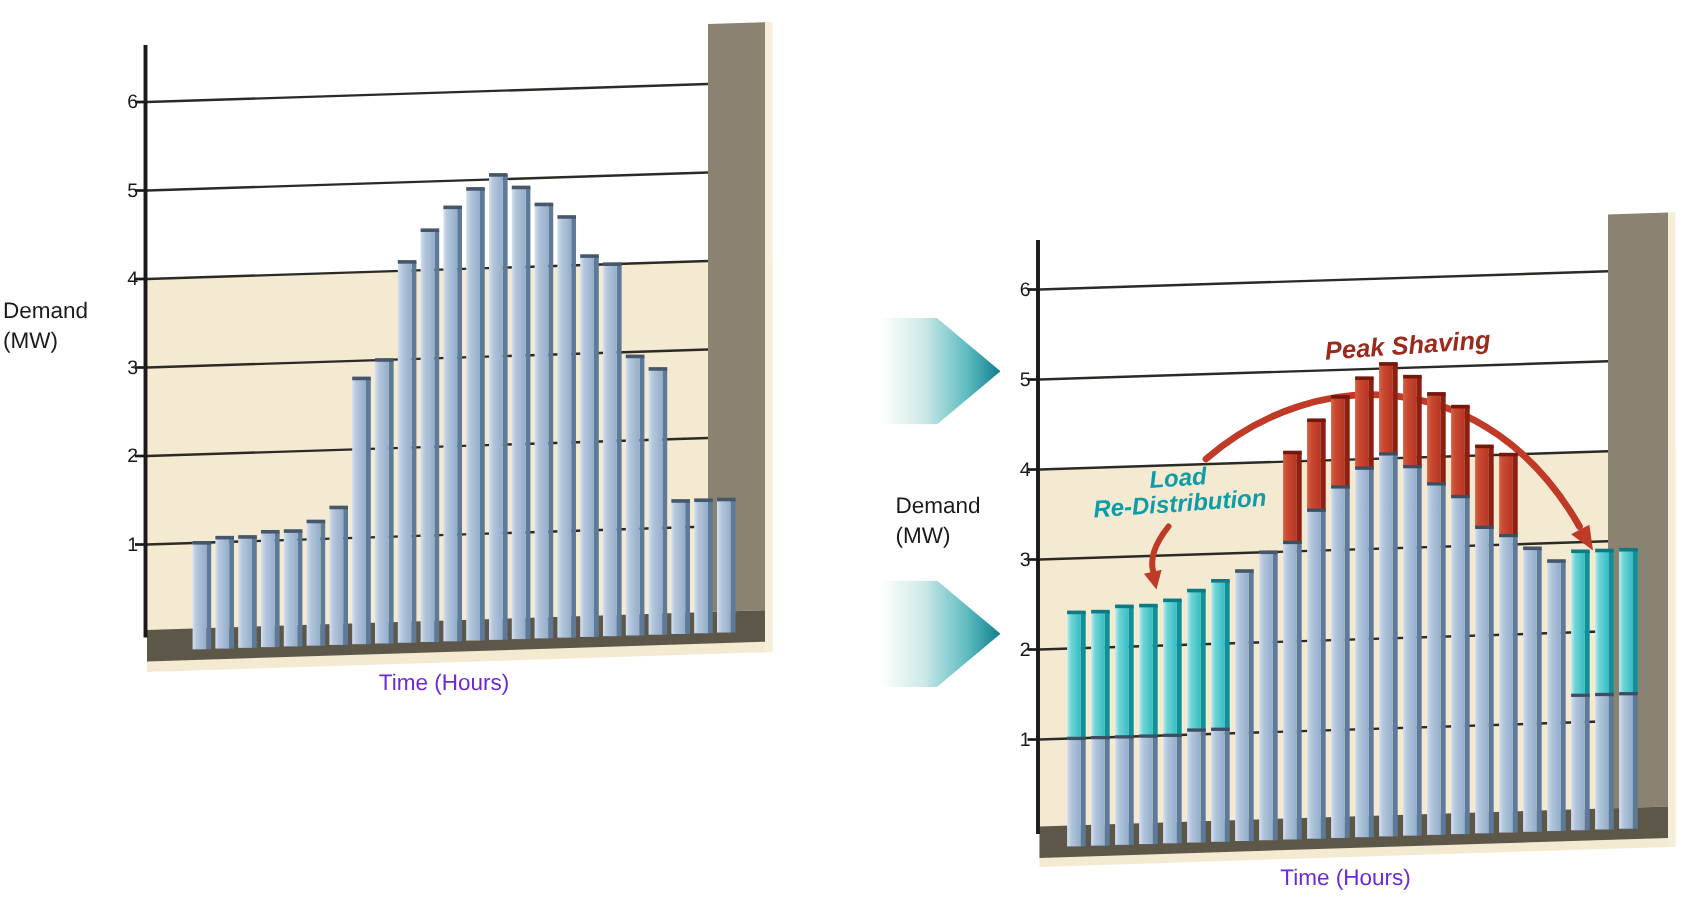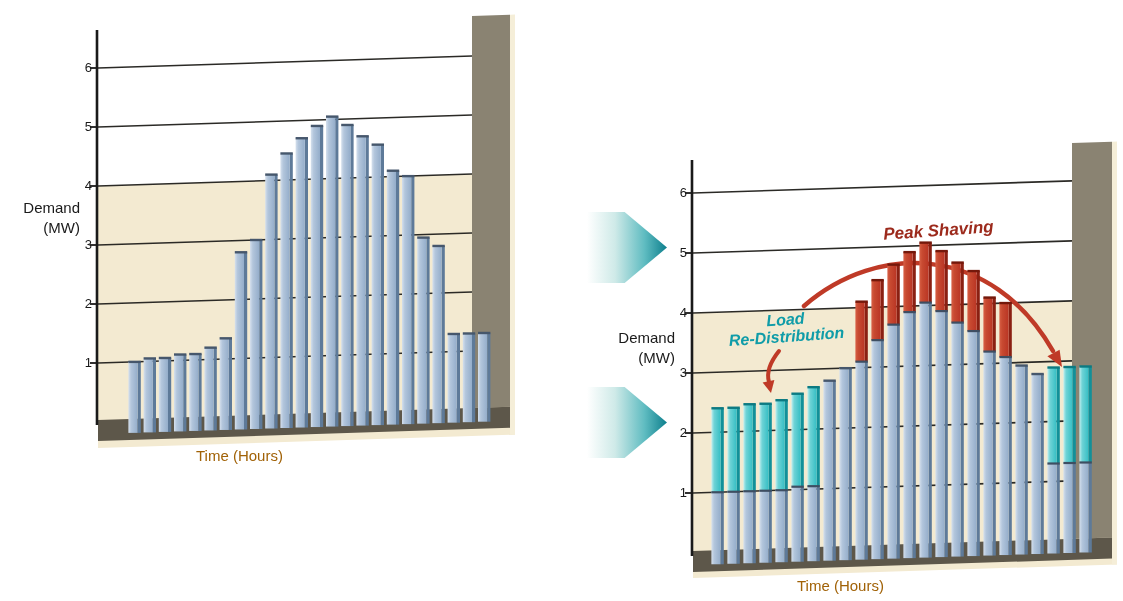--- a/index.html
+++ b/index.html
@@ -1,22 +1,22 @@
 <!DOCTYPE html>
 <html><head>
 <meta charset="utf-8">
 <style>
   html,body{margin:0;padding:0;background:#ffffff;}
   #canvas{
     position:relative;width:1123px;height:601px;background:#ffffff;overflow:hidden;
     font-family:"Liberation Sans", sans-serif;color:#1a1a1a;
   }
   #scene{position:absolute;left:0;top:0;}
-  .ylab{position:absolute;width:78px;text-align:right;font-size:15px;line-height:20px;color:#1a1a1a;}
-  .xlab{position:absolute;width:200px;font-size:15px;color:#a16207;}
+  .ylab{position:absolute;width:78px;text-align:left;font-size:15px;line-height:20px;color:#1a1a1a;}
+  .xlab{position:absolute;width:200px;text-align:center;font-size:15px;color:#6d28d9;}
   .tick{position:absolute;width:22px;text-align:right;font-size:13px;color:#1a1a1a;}
   .annot{position:absolute;text-align:center;font-weight:bold;font-style:italic;}
   .annot.peak{left:856px;top:221px;width:165px;font-size:17px;color:#9c2a1c;transform:rotate(-4deg);}
   .annot.load{left:703px;top:311px;width:166px;font-size:16px;line-height:17px;color:#0f9ca8;transform:rotate(-4deg);}
   .flow-arrow{
     position:absolute;left:587px;width:80px;height:71px;
     background:linear-gradient(90deg,#ffffff 0%,#cfeae8 35%,#5fbcc1 72%,#0d7f8d 100%);
     clip-path:polygon(0 0,47% 0,100% 50%,47% 100%,0 100%);
   }
   #flow-arrow-1{top:212px;}

